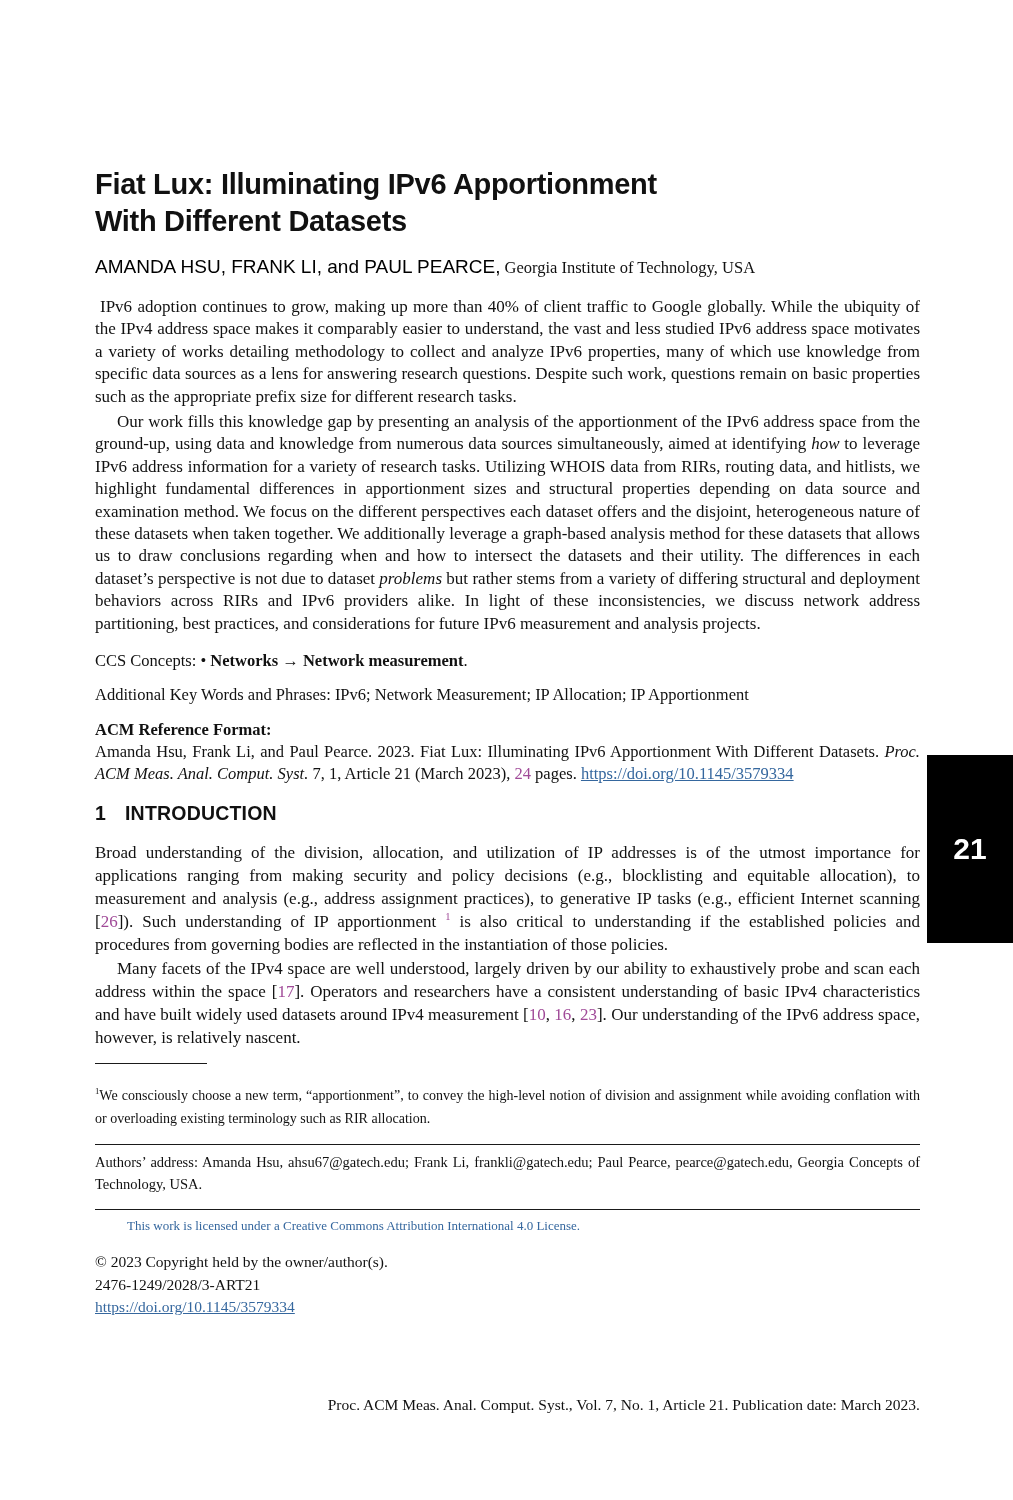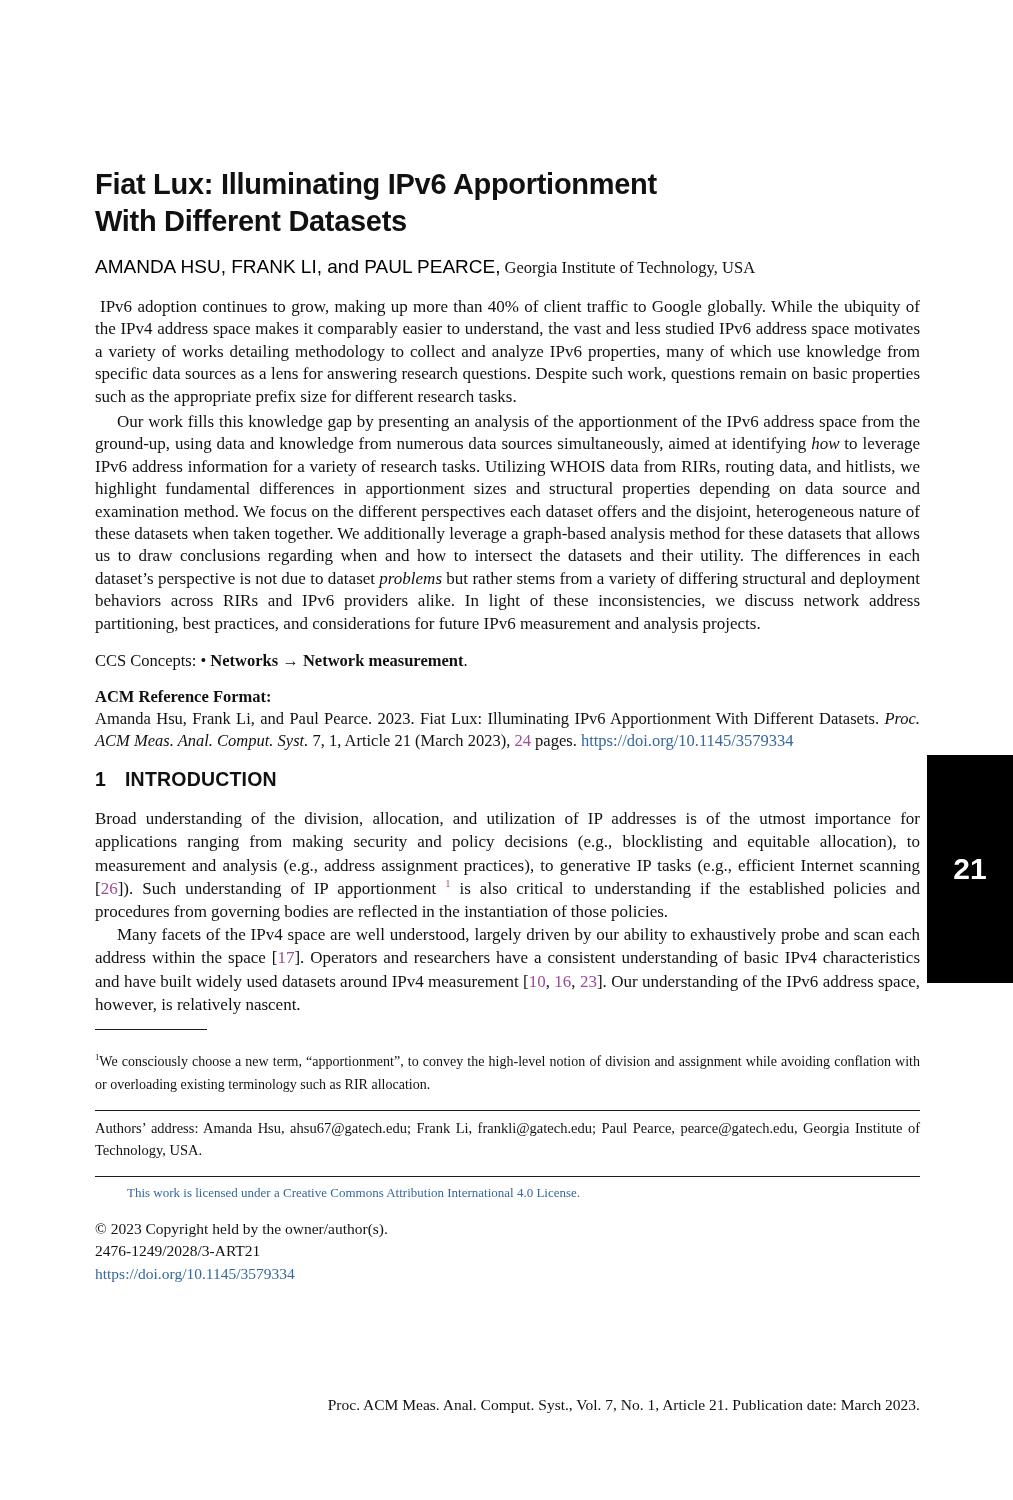--- a/index.html
+++ b/index.html
@@ -161,37 +161,37 @@
     position:absolute;
     left:95px; right:93px;
     top:1396px;
     font-size:15.5px;
     text-align:right;
   }
   
   .tab{
     position:absolute;
     left:927px; top:755px;
-    width:86px; height:228px;
+    width:86px; height:188px;
     background:var(--tab_bg);
     display:flex;
     align-items:center;
     justify-content:center;
   }
   .tab .tabnum{
     color:#ffffff;
     font-family:"Liberation Sans", sans-serif;
     font-weight:bold;
     font-size:30px;
   }
   
   .it{font-style:italic;}
   .b{font-weight:bold;}
   .cite{color:var(--cite);}
-  .url{color:var(--link);}
+  .url{color:var(--link);text-decoration:underline;}
   .sup{vertical-align:super;font-size:0.62em;line-height:0;}
   .supcite{vertical-align:super;font-size:0.62em;line-height:0;color:var(--cite);}
 </style>
 </head>
 <body>
 
 <div class="page">
 
   <div class="tab">
     <span class="tabnum">21</span>
@@ -207,36 +207,37 @@
     <div class="authors">
       <span class="names">AMANDA HSU, FRANK LI, and PAUL PEARCE,</span>
       <span class="affil">Georgia Institute of Technology, USA</span>
     </div>
 
     <p class="para abs1">IPv6 adoption continues to grow, making up more than 40% of client traffic to Google globally. While the ubiquity of the IPv4 address space makes it comparably easier to understand, the vast and less studied IPv6 address space motivates a variety of works detailing methodology to collect and analyze IPv6 properties, many of which use knowledge from specific data sources as a lens for answering research questions. Despite such work, questions remain on basic properties such as the appropriate prefix size for different research tasks.</p>
     <p class="para abs2"><span>Our work fills this knowledge gap by presenting an analysis of the apportionment of the IPv6 address space from the ground-up, using data and knowledge from numerous data sources simultaneously, aimed at identifying </span><span class="it">how</span><span> to leverage IPv6 address information for a variety of research tasks. Utilizing WHOIS data from RIRs, routing data, and hitlists, we highlight fundamental differences in apportionment sizes and structural properties depending on data source and examination method. We focus on the different perspectives each dataset offers and the disjoint, heterogeneous nature of these datasets when taken together. We additionally leverage a graph-based analysis method for these datasets that allows us to draw conclusions regarding when and how to intersect the datasets and their utility. The differences in each dataset’s perspective is not due to dataset </span><span class="it">problems</span><span> but rather stems from a variety of differing structural and deployment behaviors across RIRs and IPv6 providers alike. In light of these inconsistencies, we discuss network address partitioning, best practices, and considerations for future IPv6 measurement and analysis projects.</span></p>
 
     <p class="para ccs"><span>CCS Concepts: • </span><span class="b">Networks</span><span> → </span><span class="b">Network measurement</span><span>.</span></p>
 
+    <p class="para keywords">Additional Key Words and Phrases: IPv6; Network Measurement; IP Allocation; IP Apportionment</p>
 
     <p class="para refhead">ACM Reference Format:</p>
     <p class="para refbody"><span>Amanda Hsu, Frank Li, and Paul Pearce. 2023. Fiat Lux: Illuminating IPv6 Apportionment With Different Datasets. </span><span class="it">Proc. ACM Meas. Anal. Comput. Syst.</span><span> 7, 1, Article 21 (March 2023), </span><span class="cite">24</span><span> pages. </span><span class="url">https://doi.org/10.1145/3579334</span></p>
 
     <h2 class="sec">
       <span class="num">1</span><span>INTRODUCTION</span>
     </h2>
 
     <p class="para intro1"><span>Broad understanding of the division, allocation, and utilization of IP addresses is of the utmost importance for applications ranging from making security and policy decisions (e.g., blocklisting and equitable allocation), to measurement and analysis (e.g., address assignment practices), to generative IP tasks (e.g., efficient Internet scanning [</span><span class="cite">26</span><span>]). Such understanding of IP apportionment </span><span class="supcite">1</span><span> is also critical to understanding if the established policies and procedures from governing bodies are reflected in the instantiation of those policies.</span></p>
     <p class="para intro2"><span>Many facets of the IPv4 space are well understood, largely driven by our ability to exhaustively probe and scan each address within the space [</span><span class="cite">17</span><span>]. Operators and researchers have a consistent understanding of basic IPv4 characteristics and have built widely used datasets around IPv4 measurement [</span><span class="cite">10</span><span>, </span><span class="cite">16</span><span>, </span><span class="cite">23</span><span>]. Our understanding of the IPv6 address space, however, is relatively nascent.</span></p>
 
     <div class="fnrule"></div>
     <p class="footnote"><span class="sup">1</span><span>We consciously choose a new term, “apportionment”, to convey the high-level notion of division and assignment while avoiding conflation with or overloading existing terminology such as RIR allocation.</span></p>
 
     <div class="rule"></div>
-    <p class="address">Authors’ address: Amanda Hsu, ahsu67@gatech.edu; Frank Li, frankli@gatech.edu; Paul Pearce, pearce@gatech.edu, Georgia Institute of Technology, USA.</p>
+    <p class="address">Authors’ address: Amanda Hsu, ahsu67@gatech.edu; Frank Li, frankli@gatech.edu; Paul Pearce, pearce@gatech.edu, Georgia Concepts of Technology, USA.</p>
     <div class="rule rule2"></div>
 
     <div class="license-row">
       <span class="license-text">This work is licensed under a Creative Commons Attribution International 4.0 License.</span>
     </div>
 
     <div class="copyblock">
       <div>© 2023 Copyright held by the owner/author(s).</div>
       <div>2476-1249/2028/3-ART21</div>
       <div class="url">https://doi.org/10.1145/3579334</div>

